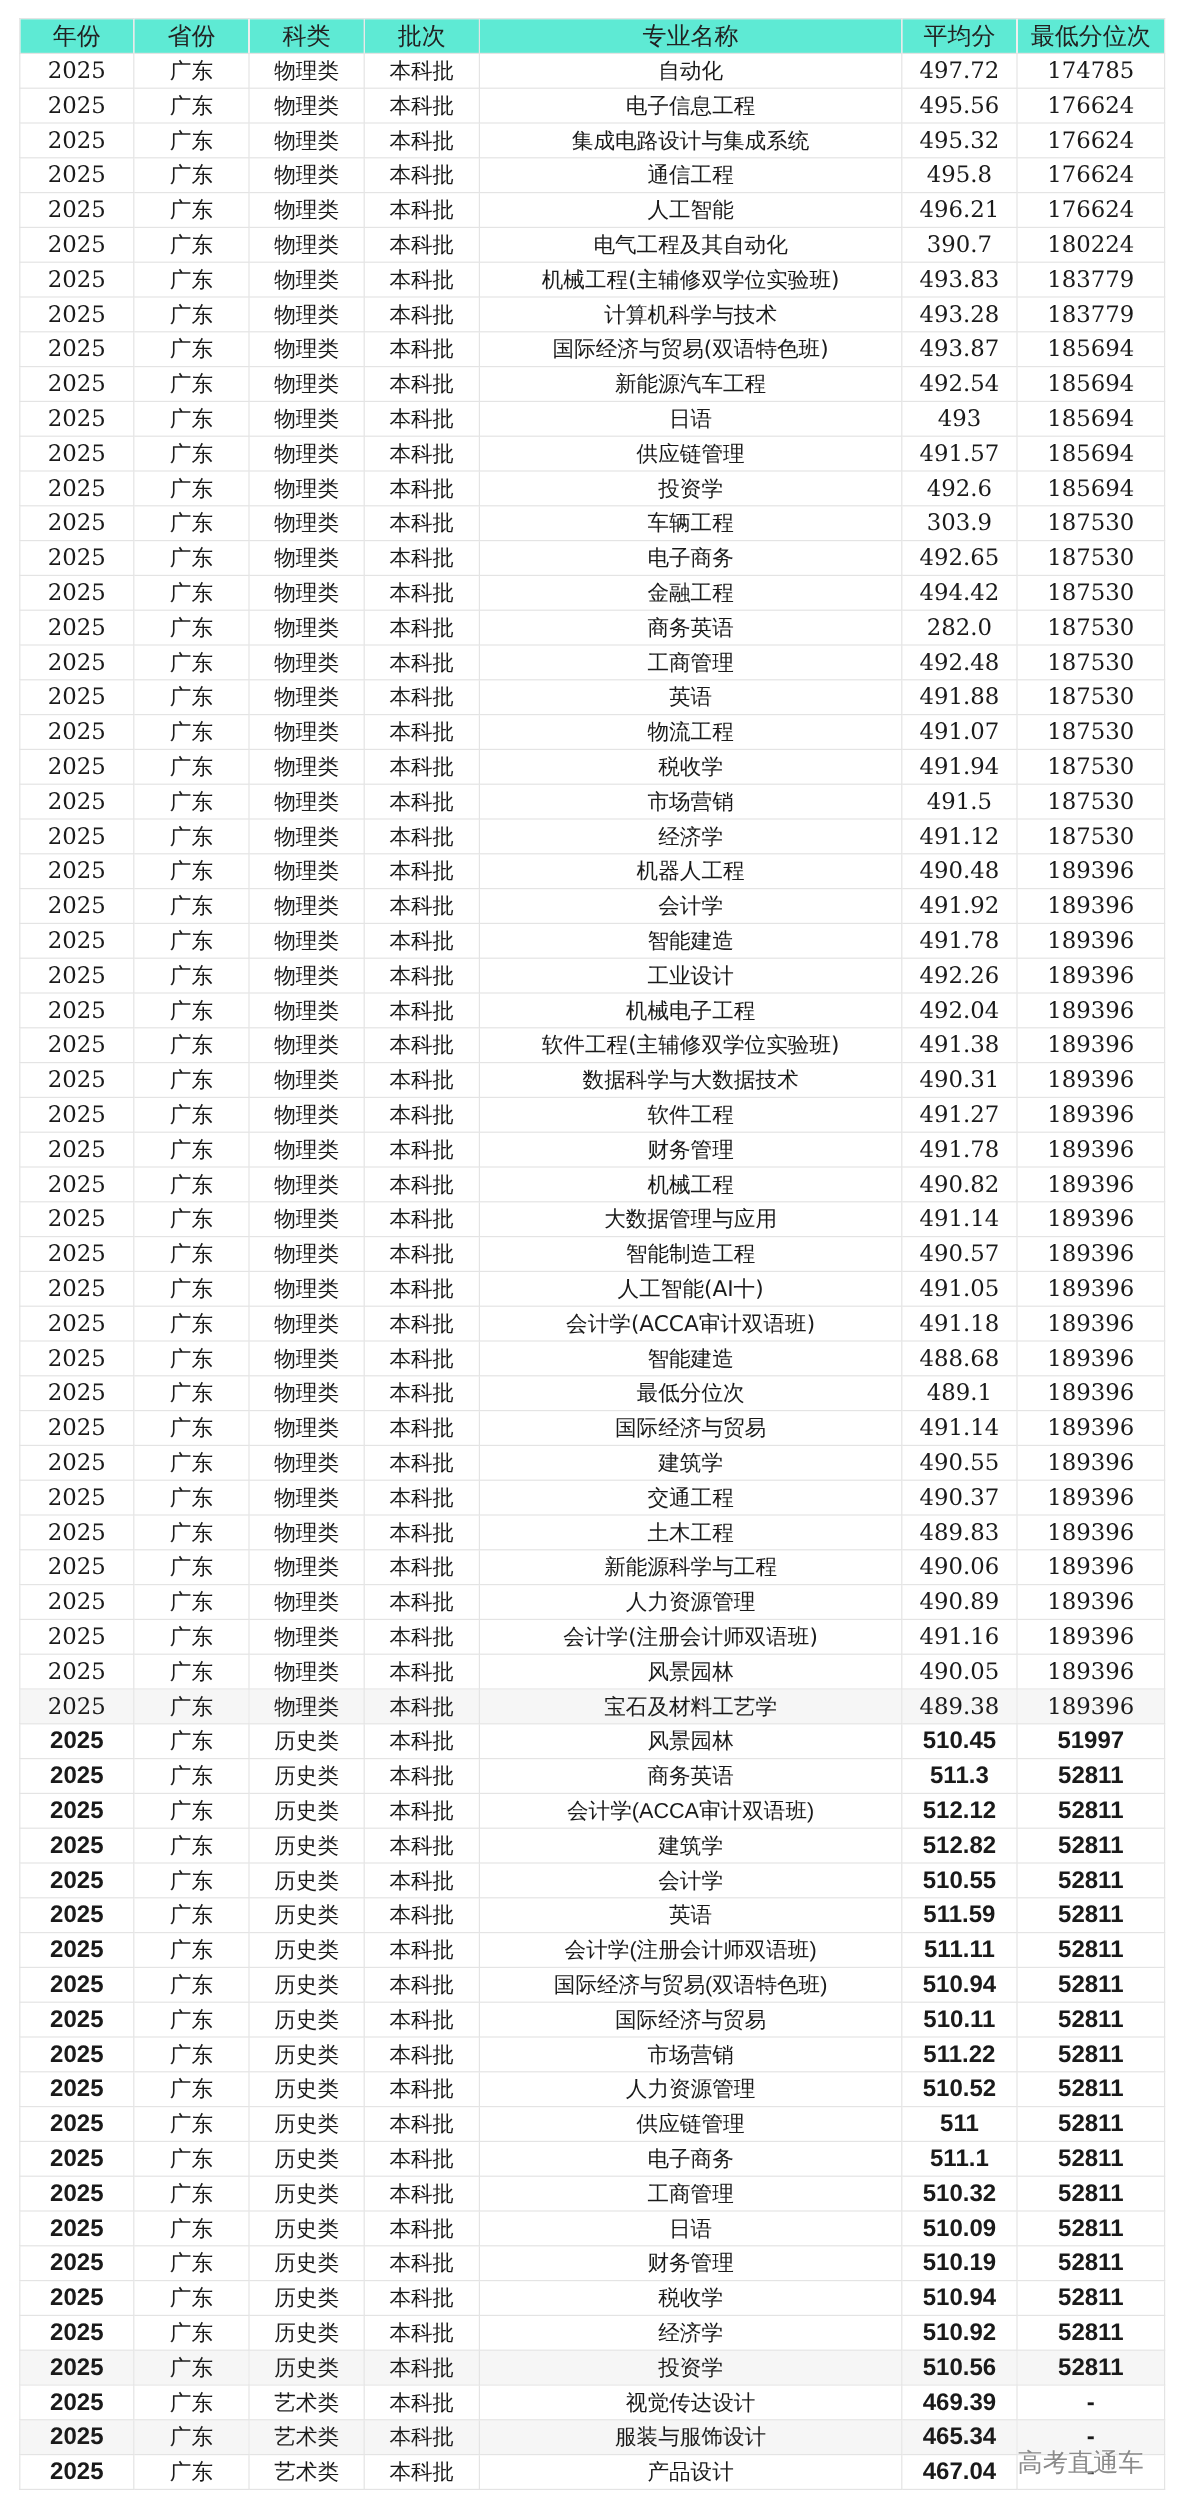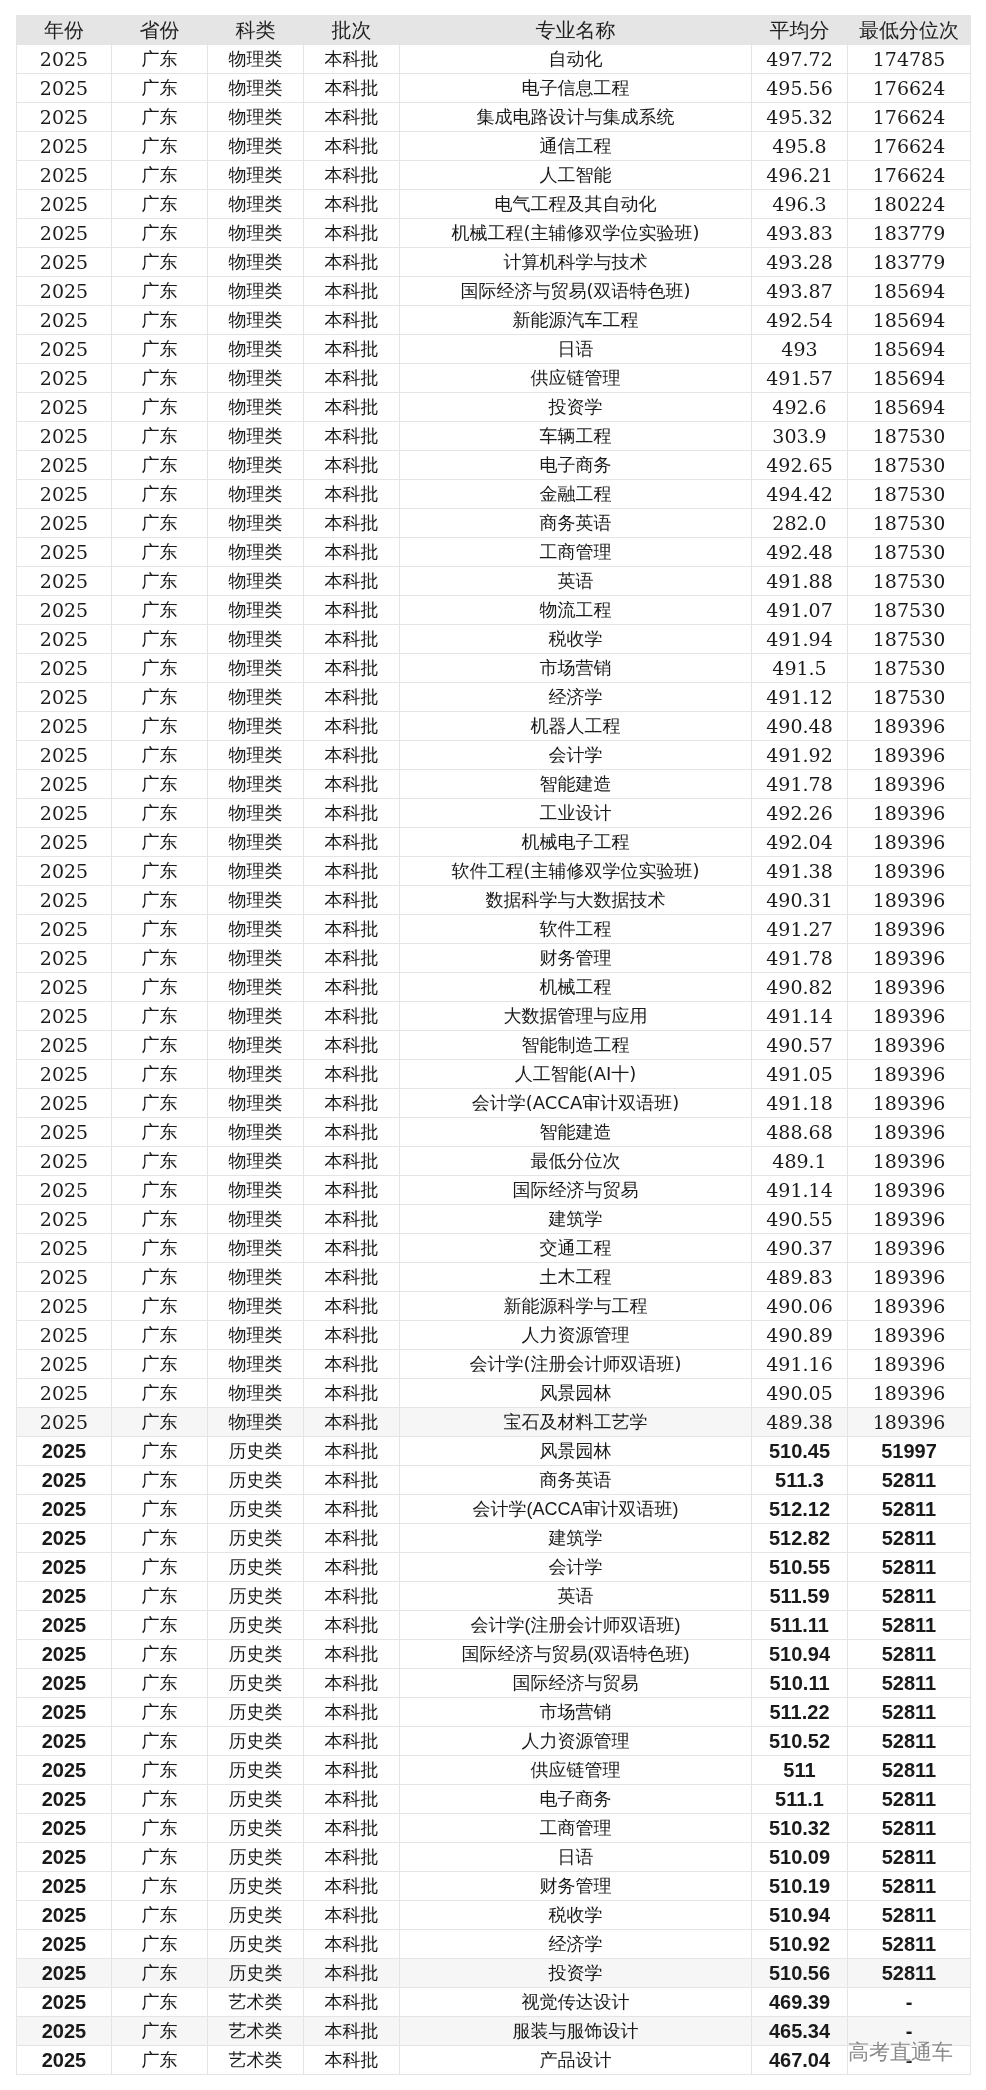--- a/index.html
+++ b/index.html
@@ -5,21 +5,21 @@
   html, body { margin: 0; padding: 0; background: #ffffff; }
   body { width: 986px; height: 2090px; position: relative; overflow: hidden; }
   .sheet { position: absolute; left: 16px; top: 15px; width: 954px; }
   table { border-collapse: collapse; table-layout: fixed; width: 954px; }
   td, th {
     height: 28px; padding: 0; border: 1px solid #e4e4e4;
     text-align: center; vertical-align: middle; white-space: nowrap; overflow: hidden;
     font-family: "DejaVu Serif", "Liberation Serif", serif;
     font-size: 19px; font-weight: normal; color: #1a1a1a;
   }
-  th { background: #e5e5e5; color: #222; font-size: 20px; }
+  th { background: #5eead4; color: #222; font-size: 20px; }
   tr.shade td { background: #f6f6f6; }
   tr.sans td { font-family: "Liberation Sans", "DejaVu Sans", sans-serif; }
   tr.sans td.num { font-weight: bold; font-size: 20px; }
   td.cn { font-family: "DejaVu Sans", "Liberation Sans", sans-serif; font-weight: normal; font-size: 18px; }
   .watermark {
     position: absolute; left: 848px; top: 2038px;
     font-family: "DejaVu Sans", sans-serif; font-size: 21px; color: #8a8a8a;
     text-shadow: 0 0 2px #ffffff, 0 0 2px #ffffff;
   }
 </style>
@@ -93,21 +93,21 @@
           <td class="cn">人工智能</td>
           <td class="num">496.21</td>
           <td class="num">176624</td>
         </tr>
         <tr>
           <td class="num">2025</td>
           <td class="cn">广东</td>
           <td class="cn">物理类</td>
           <td class="cn">本科批</td>
           <td class="cn">电气工程及其自动化</td>
-          <td class="num">496.3</td>
+          <td class="num">390.7</td>
           <td class="num">180224</td>
         </tr>
         <tr>
           <td class="num">2025</td>
           <td class="cn">广东</td>
           <td class="cn">物理类</td>
           <td class="cn">本科批</td>
           <td class="cn">机械工程(主辅修双学位实验班)</td>
           <td class="num">493.83</td>
           <td class="num">183779</td>

